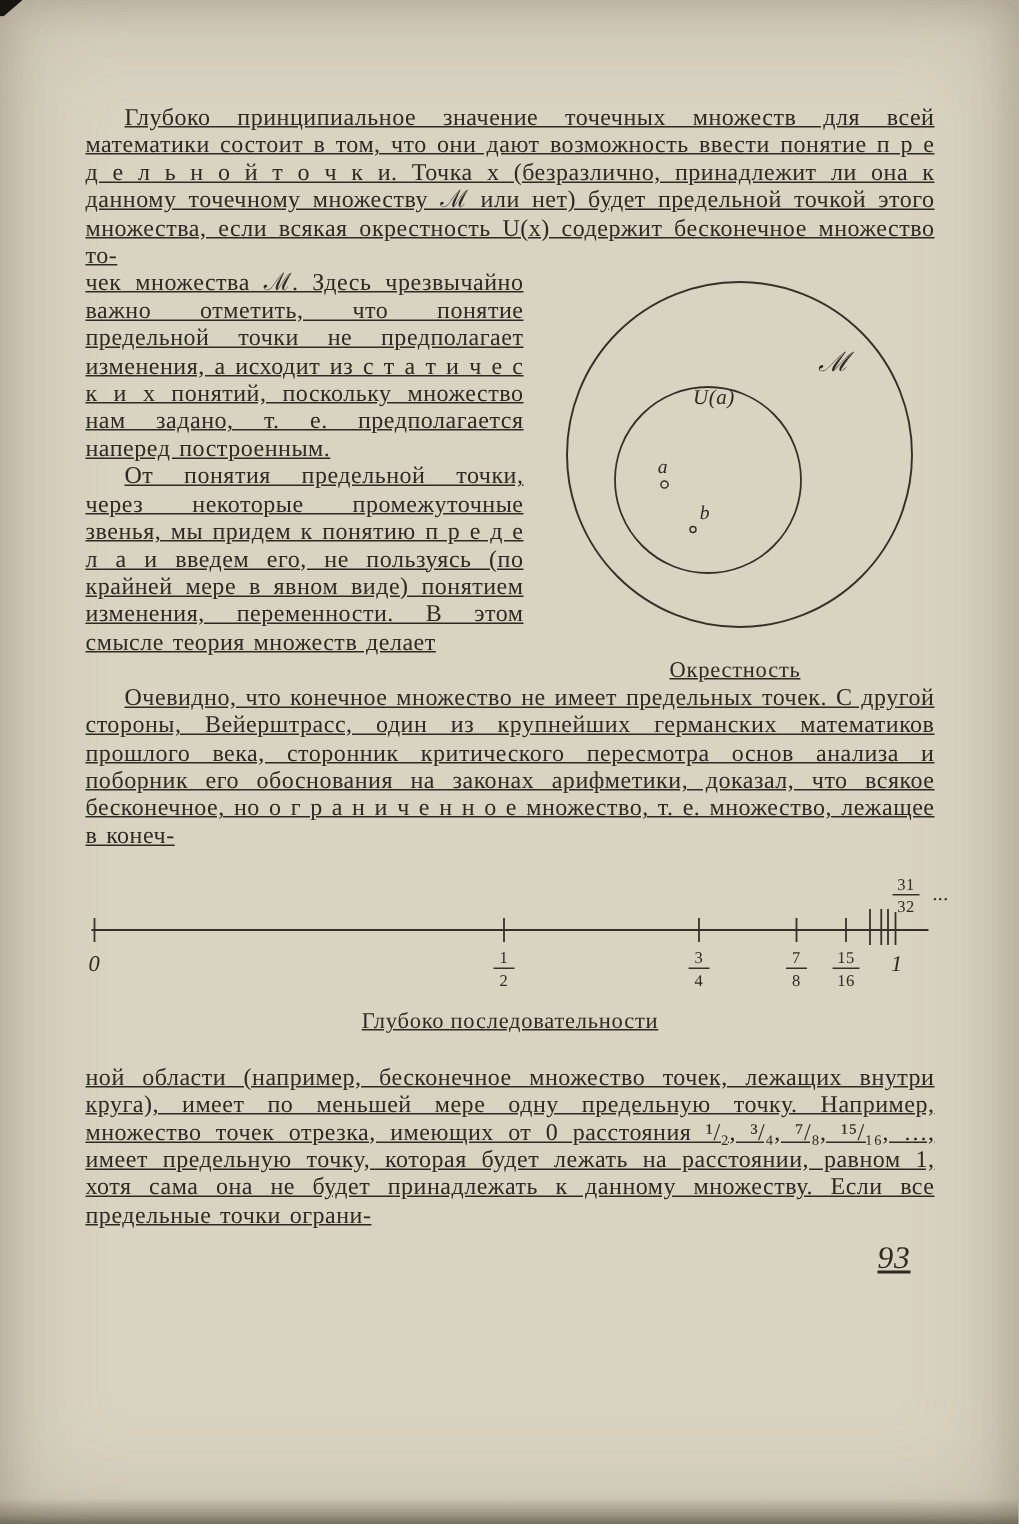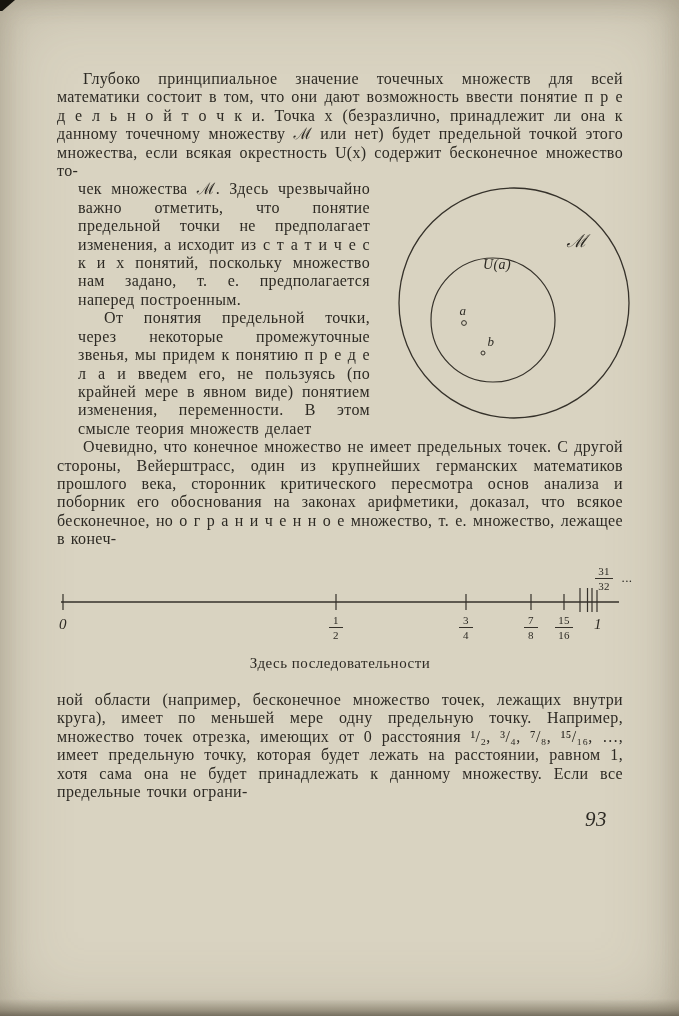--- a/index.html
+++ b/index.html
@@ -24,25 +24,25 @@
     clip-path: polygon(0 0, 100% 0, 15% 100%, 0 100%);
   }
   .bottom-edge {
     position: absolute; left: 0; right: 0; bottom: 0; height: 17px;
     background: linear-gradient(to bottom, rgba(98,90,72,0) 0%, rgba(98,90,72,.40) 65%, rgba(72,65,52,.60) 100%);
   }
   .content {
     position: absolute; left: 57px; top: 70px; width: 566px;
     font-size: 16px; line-height: 18.4px;
     text-align: justify;
-    letter-spacing: .35px; word-spacing: 1.5px;
+    letter-spacing: .35px; word-spacing: 1.5px; text-decoration: underline;
   }
   p.para { margin: 0; }
   .indent { text-indent: 26px; }
-  .wrap-row { display: flex; margin-left: 21px; }
+  .wrap-row { display: flex; }
   .left-col { width: 292px; flex: 0 0 292px; }
   figure { margin: 0; padding: 0; }
   .fig-circles { flex: 1 1 auto; padding: 3px 0 0 4px; }
   .fig-circles svg { display: block; margin: 0 auto; }
   .figcap {
     text-align: center; text-indent: 0;
     font-size: 15px; letter-spacing: .5px; word-spacing: normal;
     margin-top: 9px;
   }
   .fig-numberline { margin: 13px 0 19px; }
@@ -76,20 +76,21 @@
         <svg width="274" height="246" viewBox="0 0 274 246">
           <circle class="stroke" cx="140" cy="120" r="115" stroke-width="1.3"></circle>
           <circle class="stroke" cx="119" cy="137" r="62" stroke-width="1.2"></circle>
           <text x="203" y="64" font-size="18" font-style="italic" text-anchor="middle">ℳ</text>
           <text x="123" y="86" font-size="14" font-style="italic" text-anchor="middle">U(a)</text>
           <text x="89" y="132" font-size="13" font-style="italic" text-anchor="middle">a</text>
           <circle class="stroke" cx="90" cy="140" r="2.4" stroke-width="1"></circle>
           <text x="117" y="163" font-size="13" font-style="italic" text-anchor="middle">b</text>
           <circle class="stroke" cx="109" cy="170" r="2" stroke-width="1"></circle>
         </svg>
+        <figcaption class="figcap">Окрестность</figcaption>
       </figure>
     </div>
 
     <p class="para indent">Очевидно, что конечное множество не имеет предельных точек. С другой стороны, Вейерштрасс, один из крупнейших германских математиков прошлого века, сторонник критического пересмотра основ анализа и поборник его обоснования на законах арифметики, доказал, что всякое бесконечное, но о г р а н и ч е н н о е множество, т. е. множество, лежащее в конеч-</p>
 
     <figure class="fig-numberline">
       <svg width="600" height="80" viewBox="0 0 600 80">
 
         <line class="stroke" x1="4" y1="40" x2="562" y2="40" stroke-width="1.3"></line>
 
@@ -130,21 +131,21 @@
           <text x="507" y="77" font-size="11" text-anchor="middle">16</text>
         </g>
 
         <g>
           <text x="547" y="13" font-size="11" text-anchor="middle">31</text>
           <line class="stroke" x1="538" y1="16.5" x2="556" y2="16.5" stroke-width="1"></line>
           <text x="547" y="28" font-size="11" text-anchor="middle">32</text>
           <text x="570" y="20" font-size="13" text-anchor="middle">...</text>
         </g>
       </svg>
-      <figcaption class="figcap">Здесь последовательности</figcaption>
+      <figcaption class="figcap">Глубоко последовательности</figcaption>
     </figure>
 
     <p class="para">ной области (например, бесконечное множество точек, лежащих внутри круга), имеет по меньшей мере одну предельную точку. Например, множество точек отрезка, имеющих от 0 расстояния ¹/₂, ³/₄, ⁷/₈, ¹⁵/₁₆, …, имеет предельную точку, которая будет лежать на расстоянии, равном 1, хотя сама она не будет принадлежать к данному множеству. Если все предельные точки ограни-</p>
 
     <div class="page-number">93</div>
   </div>
 
   <div class="bottom-edge"></div>
 </div>
 

